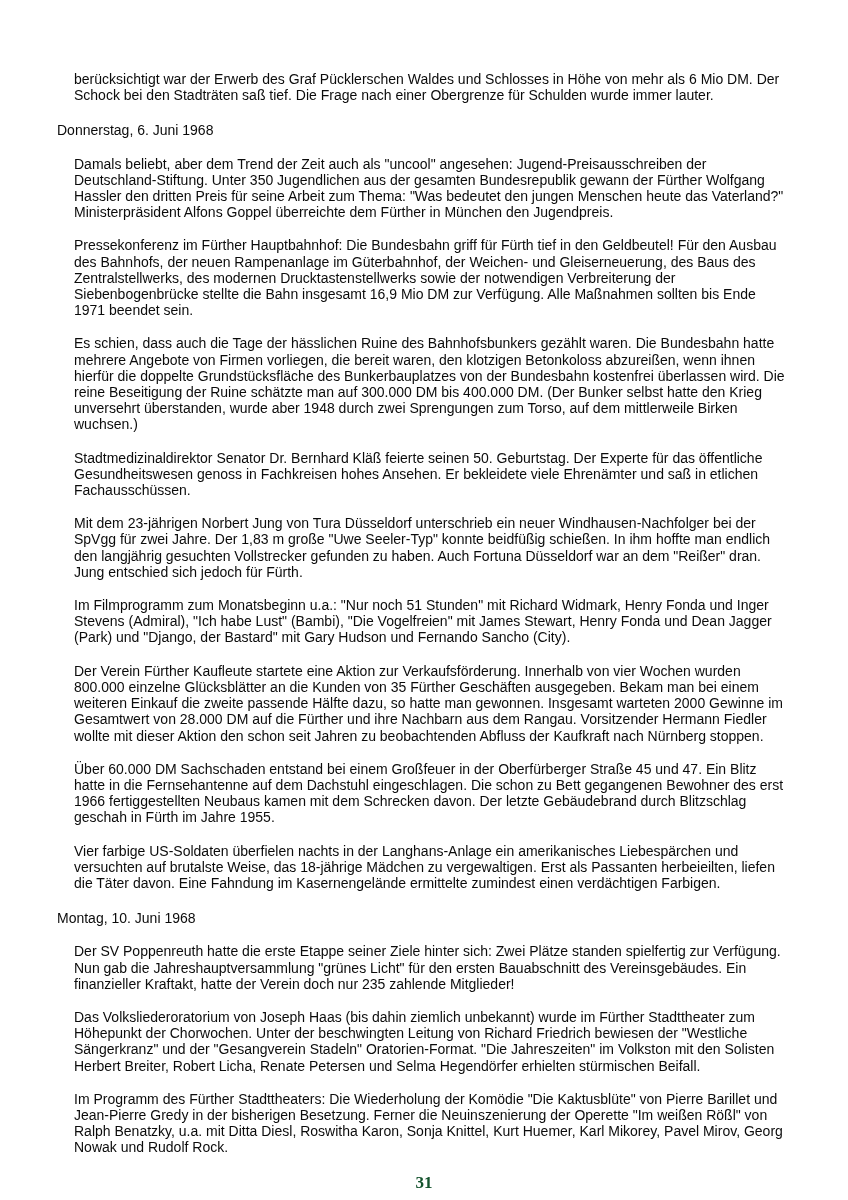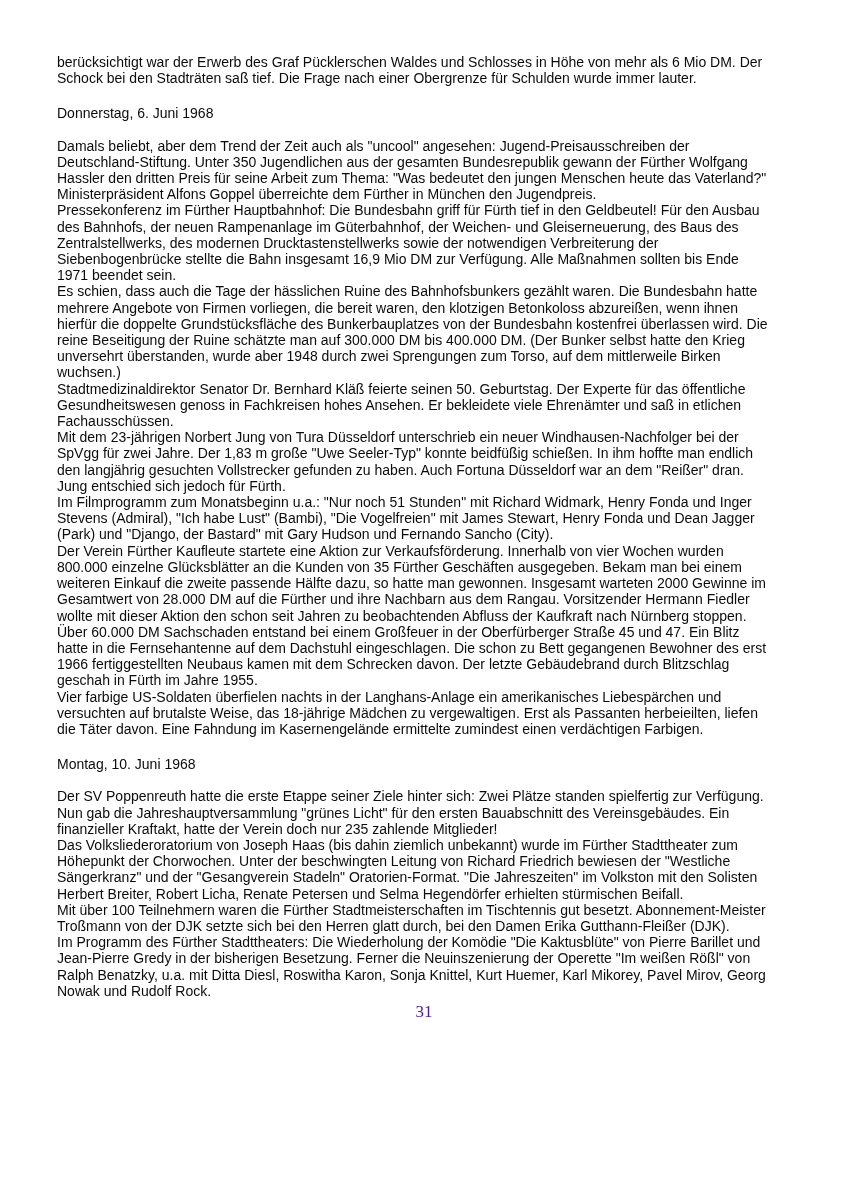--- a/index.html
+++ b/index.html
@@ -15,36 +15,37 @@
     padding: 54px 0 0 57px;
     background: #ffffff;
   }
   .content {
     width: 745px;
     font-size: 14px;
     line-height: 16.2px;
     color: #0b0b0b;
   }
   .para {
-    margin: 0;
+    margin: 17px;
     white-space: pre;      
   }
   .heading {
     margin: 19px 0 16px 0;
     font-weight: normal;
     font-size: 14px;
     white-space: pre;
   }
   .pagenum {
     width: 734px;
     margin-top: 3px;
     text-align: center;
     font-family: "Liberation Serif", serif;
     font-size: 17px;
-    color: #4c1d95;
+    color: #14532d;
+    font-weight: bold;
   }
 </style>
 </head>
 <body>
 
 <div class="page">
   <div class="content">
 
     <div class="para">berücksichtigt war der Erwerb des Graf Pücklerschen Waldes und Schlosses in Höhe von mehr als 6 Mio DM. Der
 Schock bei den Stadträten saß tief. Die Frage nach einer Obergrenze für Schulden wurde immer lauter.</div>
@@ -91,22 +92,20 @@
 die Täter davon. Eine Fahndung im Kasernengelände ermittelte zumindest einen verdächtigen Farbigen.</div>
 
     <div class="heading">Montag, 10. Juni 1968</div>
     <div class="para">Der SV Poppenreuth hatte die erste Etappe seiner Ziele hinter sich: Zwei Plätze standen spielfertig zur Verfügung.
 Nun gab die Jahreshauptversammlung "grünes Licht" für den ersten Bauabschnitt des Vereinsgebäudes. Ein
 finanzieller Kraftakt, hatte der Verein doch nur 235 zahlende Mitglieder!</div>
     <div class="para">Das Volksliederoratorium von Joseph Haas (bis dahin ziemlich unbekannt) wurde im Fürther Stadttheater zum
 Höhepunkt der Chorwochen. Unter der beschwingten Leitung von Richard Friedrich bewiesen der "Westliche
 Sängerkranz" und der "Gesangverein Stadeln" Oratorien-Format. "Die Jahreszeiten" im Volkston mit den Solisten
 Herbert Breiter, Robert Licha, Renate Petersen und Selma Hegendörfer erhielten stürmischen Beifall.</div>
-    <div class="para">Mit über 100 Teilnehmern waren die Fürther Stadtmeisterschaften im Tischtennis gut besetzt. Abonnement-Meister
-Troßmann von der DJK setzte sich bei den Herren glatt durch, bei den Damen Erika Gutthann-Fleißer (DJK).</div>
     <div class="para">Im Programm des Fürther Stadttheaters: Die Wiederholung der Komödie "Die Kaktusblüte" von Pierre Barillet und
 Jean-Pierre Gredy in der bisherigen Besetzung. Ferner die Neuinszenierung der Operette "Im weißen Rößl" von
 Ralph Benatzky, u.a. mit Ditta Diesl, Roswitha Karon, Sonja Knittel, Kurt Huemer, Karl Mikorey, Pavel Mirov, Georg
 Nowak und Rudolf Rock.</div>
 
   </div>
 
   <div class="pagenum">31</div>
 </div>
 

